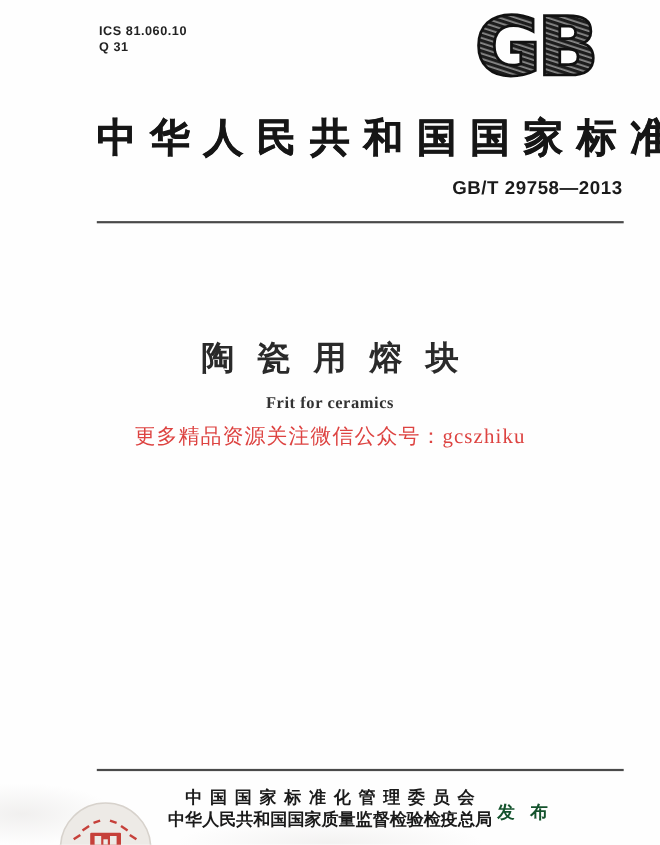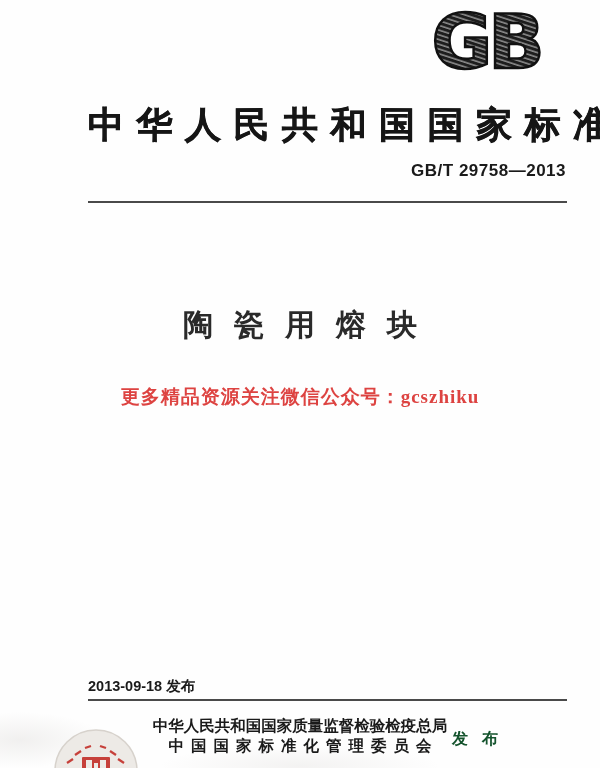--- a/index.html
+++ b/index.html
@@ -72,21 +72,20 @@
     font-family:"Liberation Serif","DejaVu Serif",serif;
     letter-spacing:.5px;
   }
 
   .watermark-row {
     position:absolute; top:384px; left:0; right:0; text-align:center;
   }
   .watermark {
     font-size:19px; color:#dd4341; letter-spacing:1px;
     font-family:"Liberation Serif","DejaVu Serif",serif;
-    font-weight:bold;
   }
 
   .dates-row {
     position:absolute; left:88px; right:33px; top:677px;
     display:flex; justify-content:space-between;
     font-size:14.5px; font-weight:bold; color:#1a1a1a;
   }
   .rule-bottom {
     position:absolute; left:88px; right:33px; top:699px;
     height:2px; background:#4a4a4a;
@@ -108,20 +107,24 @@
   .seal {
     position:absolute; left:52px; top:727px;
     width:88px; height:88px;
   }
 </style>
 </head>
 <body>
 
 <div class="page">
 
+  <div class="ics-block">
+    <div>ICS 81.060.10</div>
+    <div>Q 31</div>
+  </div>
 
   <div class="gb-logo">
     <svg width="132" height="76" viewBox="0 0 132 76" aria-hidden="true">
       <defs>
         <pattern id="gbhatch" width="4.5" height="4.5" patternUnits="userSpaceOnUse" patternTransform="rotate(18)">
           <rect width="4.5" height="4.5" fill="#1d1d1d"></rect>
           <line x1="0" y1="1" x2="4.5" y2="1" stroke="#9a9a9a" stroke-width="1.4"></line>
         </pattern>
       </defs>
       <text x="66" y="64" text-anchor="middle" font-family="'DejaVu Sans', sans-serif" font-weight="bold" font-size="74" letter-spacing="-4" fill="url(#gbhatch)" stroke="#111" stroke-width="2.5">GB</text>
@@ -131,34 +134,36 @@
   <div class="national-title">中华人民共和国国家标准</div>
 
   <div class="std-number">GB/T 29758—2013</div>
 
   <div class="rule-top"></div>
 
   <div class="main-title-row">
     <span class="main-title">陶瓷用熔块</span>
   </div>
 
+  <div class="english-title-row">
+    <span class="english-title">Frit for ceramics</span>
+  </div>
 
   <div class="watermark-row">
     <span class="watermark">更多精品资源关注微信公众号：gcszhiku</span>
   </div>
 
   <div class="dates-row">
-    <span>2013-09-18 发布</span>
   </div>
 
   <div class="rule-bottom"></div>
 
   <div class="issuer-block">
+    <div><span class="issuer-line2">中国国家标准化管理委员会</span></div>
     <div>中华人民共和国国家质量监督检验检疫总局</div>
-    <div><span class="issuer-line2">中国国家标准化管理委员会</span></div>
   </div>
 
   <div class="publish-label">发布</div>
 
   <div class="seal">
     <svg width="88" height="88" viewBox="0 0 88 88" aria-hidden="true">
       <circle cx="44" cy="44" r="41" fill="#edeae6" stroke="#d7d2cc" stroke-width="1.5"></circle>
 
       <path id="sealArc" d="M 12 44 A 32 32 0 0 1 76 44" fill="none"></path>
       <g stroke="#c6403a" stroke-width="2.2">

